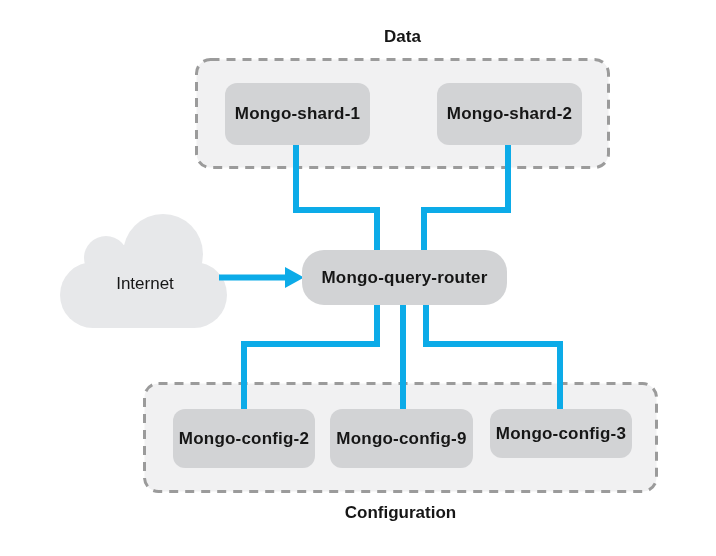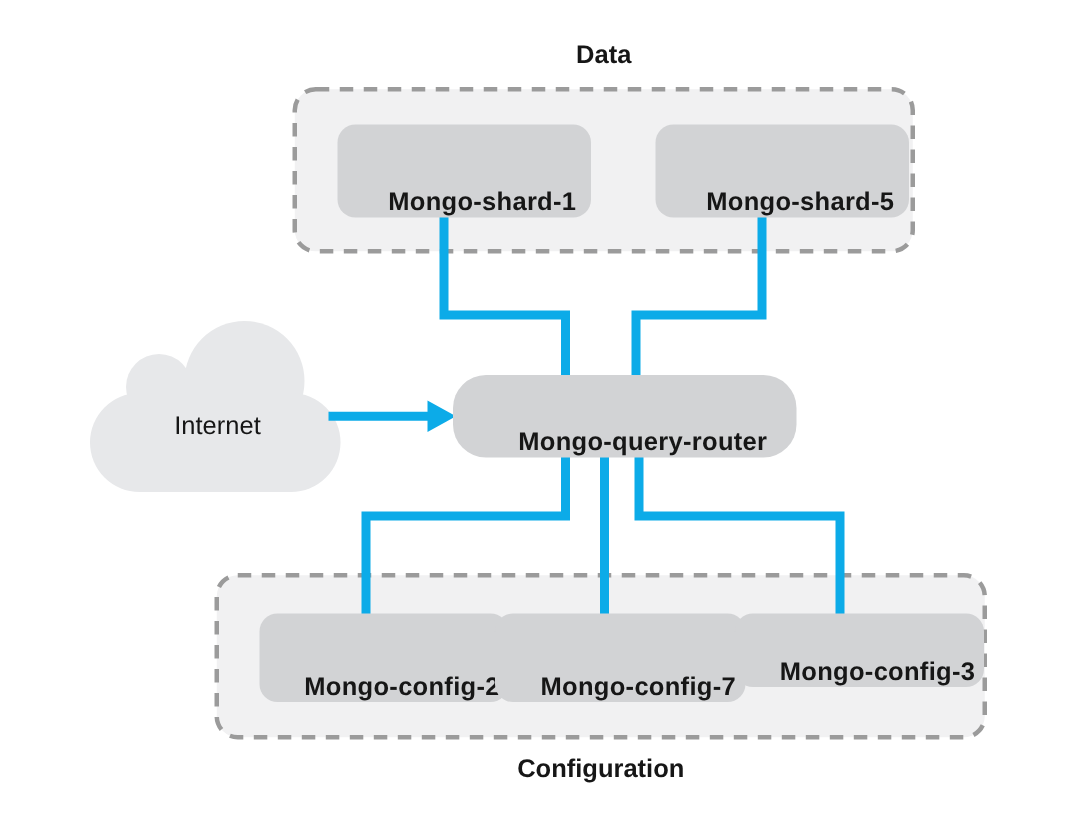--- a/index.html
+++ b/index.html
@@ -9,23 +9,23 @@
   html,body{margin:0;padding:0;}
   body{font-family:"Liberation Sans",sans-serif;background:var(--background);}
   .canvas{position:relative;width:716px;height:556px;background:var(--background);overflow:hidden;}
   .layer-svg{position:absolute;left:0;top:0;width:716px;height:556px;}
   .container-rect{fill:var(--container-fill);stroke:var(--container-border);stroke-width:3;stroke-dasharray:9 7;}
   .connector{stroke:var(--connector);stroke-width:6;fill:none;stroke-linejoin:miter;}
   .arrow-line{stroke:var(--connector);stroke-width:6;}
   .arrow-head{fill:var(--connector);}
   .cloud-shape{fill:var(--cloud-fill);}
   .node{
-    position:absolute;display:flex;align-items:flex-end;justify-content:center;
+    position:absolute;display:flex;align-items:center;justify-content:center;
     background:var(--node-fill);color:var(--text);
-    font-size:17px;font-weight:600;letter-spacing:0.2px;border-radius:12px;z-index:3;padding-left:24px;
+    font-size:17px;font-weight:600;letter-spacing:0.2px;border-radius:12px;z-index:3;
   }
   .section-label{
     position:absolute;text-align:center;color:var(--text);
     font-size:17px;font-weight:600;z-index:3;
   }
   .cloud-label{
     position:absolute;text-align:center;color:var(--text);
     font-size:17px;font-weight:400;z-index:3;
   }
   .node-shard1{left:225px;top:83px;width:145px;height:62px;}
@@ -67,28 +67,28 @@
   </svg>
 
   <div class="section-label label-data">Data</div>
   <div class="section-label label-configuration">Configuration</div>
   <div class="cloud-label label-internet">Internet</div>
 
   <div class="node node-shard1">
     <span>Mongo-shard-1</span>
   </div>
   <div class="node node-shard2">
-    <span>Mongo-shard-5</span>
+    <span>Mongo-shard-2</span>
   </div>
   <div class="node node-router">
     <span>Mongo-query-router</span>
   </div>
   <div class="node node-config1">
     <span>Mongo-config-2</span>
   </div>
   <div class="node node-config2">
-    <span>Mongo-config-7</span>
+    <span>Mongo-config-9</span>
   </div>
   <div class="node node-config3">
     <span>Mongo-config-3</span>
   </div>
 
 </div>
 
 </body></html>

